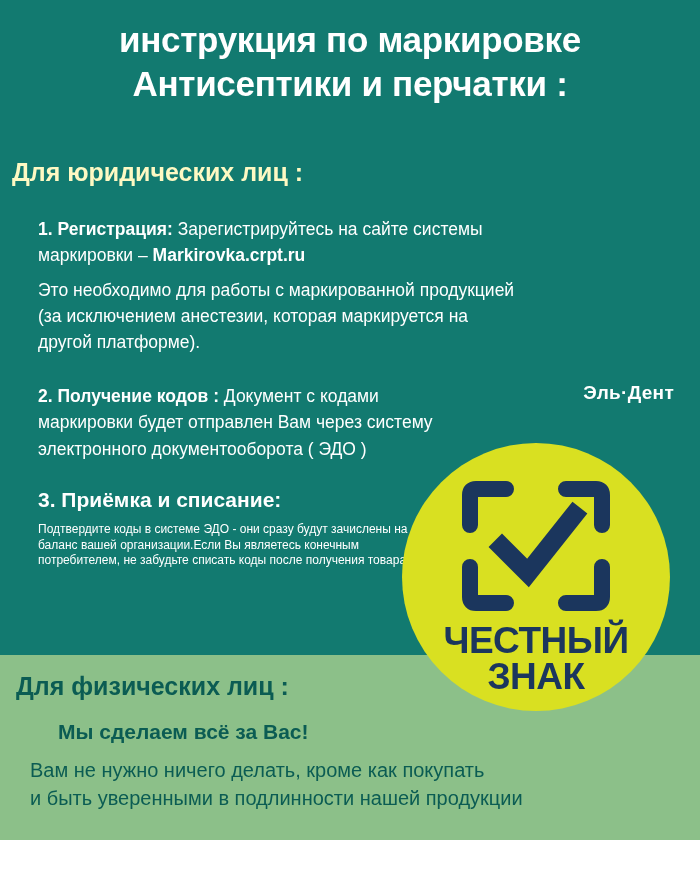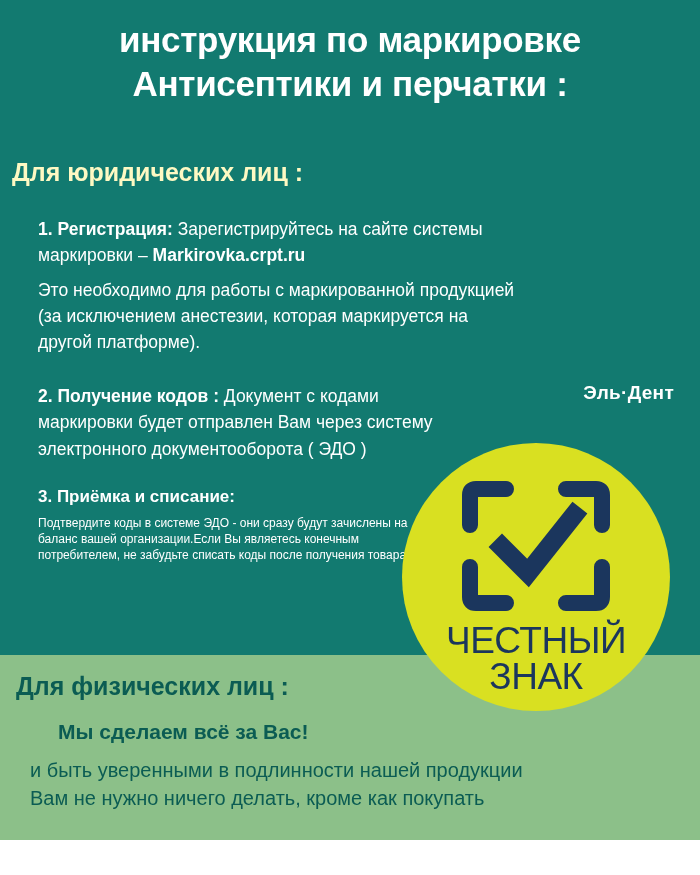--- a/index.html
+++ b/index.html
@@ -68,21 +68,21 @@
   .block {
     position: absolute;
     color: #ffffff;
   }
   .block p {
     margin: 8px;
   }
   .b1 { left: 30px; top: 208px; width: 500px; font-size: 17.5px; line-height: 1.5; }
   .b2 { left: 30px; top: 375px; width: 430px; font-size: 17.5px; line-height: 1.5; }
   .b3 { left: 30px; top: 478px; width: 400px; font-size: 17.5px; line-height: 1.32; }
-  .b3 .lead { font-size: 17px; }
+  .b3 .lead { font-size: 21px; }
   .b3 .body { font-size: 12px; }
   .bold { font-weight: bold; }
 
   .brand {
     position: absolute;
     right: 26px; top: 372px;
     color: #ffffff;
     font-size: 19px;
     font-weight: bold;
     letter-spacing: 0.3px;
@@ -103,21 +103,21 @@
     top: 38px;
     transform: translateX(-50%);
     width: 148px; height: 130px;
   }
   .badge-text {
     position: absolute;
     left: 0; top: 180px;
     width: 268px;
     text-align: center;
     color: #1b365d;
-    font-weight: normal;
+    font-weight: bold;
     line-height: 0.98;
   }
   .badge-text .l1 { display: block; font-size: 37px; letter-spacing: -0.5px; }
   .badge-text .l2 { display: block; font-size: 37px; letter-spacing: -0.5px; }
 
   .phys-heading {
     position: absolute;
     left: 16px; top: 672px;
     color: #0b5c53;
     font-size: 25px;
@@ -181,16 +181,16 @@
     </svg>
     <div class="badge-text">
       <span class="l1">ЧЕСТНЫЙ</span>
       <span class="l2">ЗНАК</span>
     </div>
   </div>
 
   <div class="phys-heading">Для физических лиц :</div>
   <div class="phys-sub">Мы сделаем всё за Вас!</div>
   <div class="phys-body">
+    <div>Вам не нужно ничего делать, кроме как покупать</div>
     <div>и быть уверенными в подлинности нашей продукции</div>
-    <div>Вам не нужно ничего делать, кроме как покупать</div>
   </div>
 </div>
 
 </body></html>

